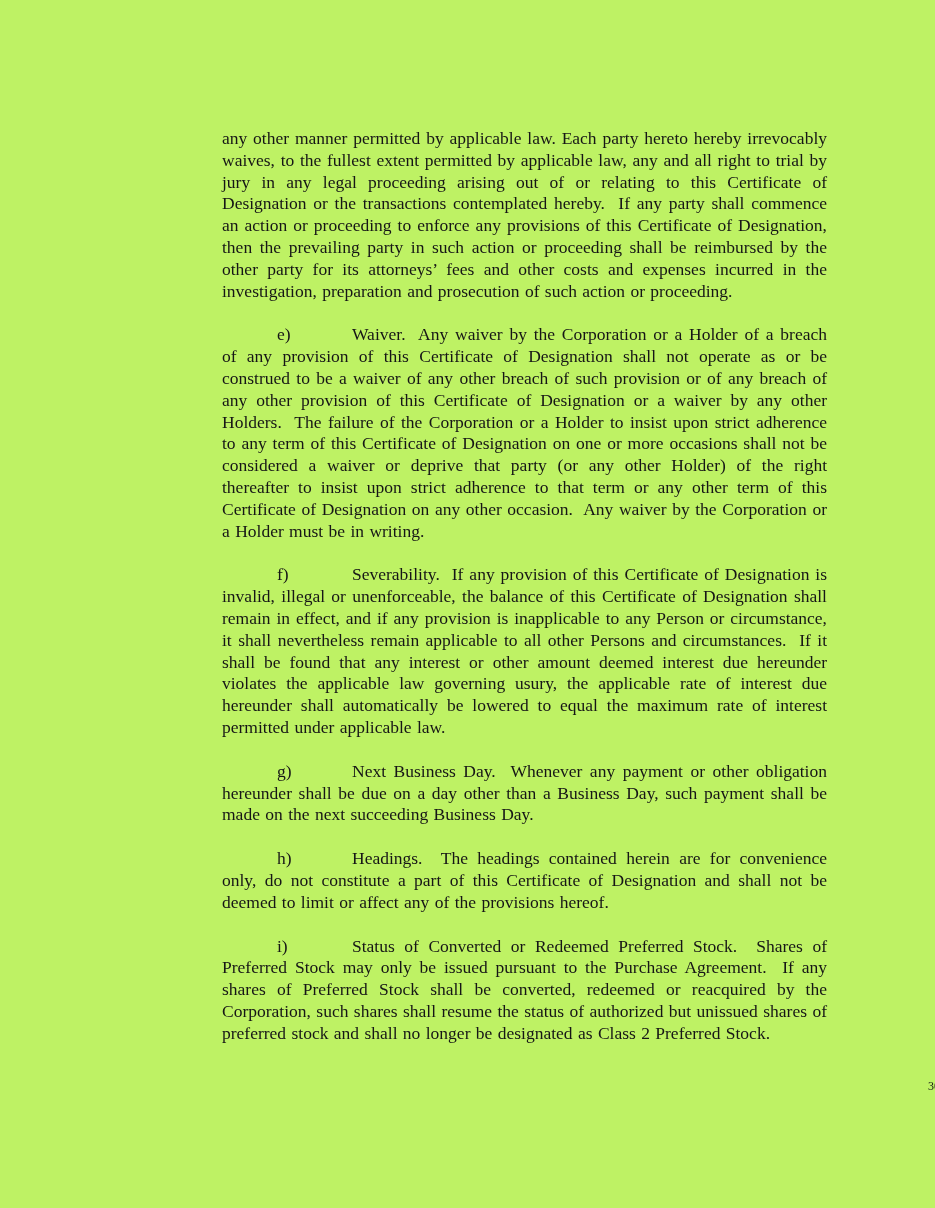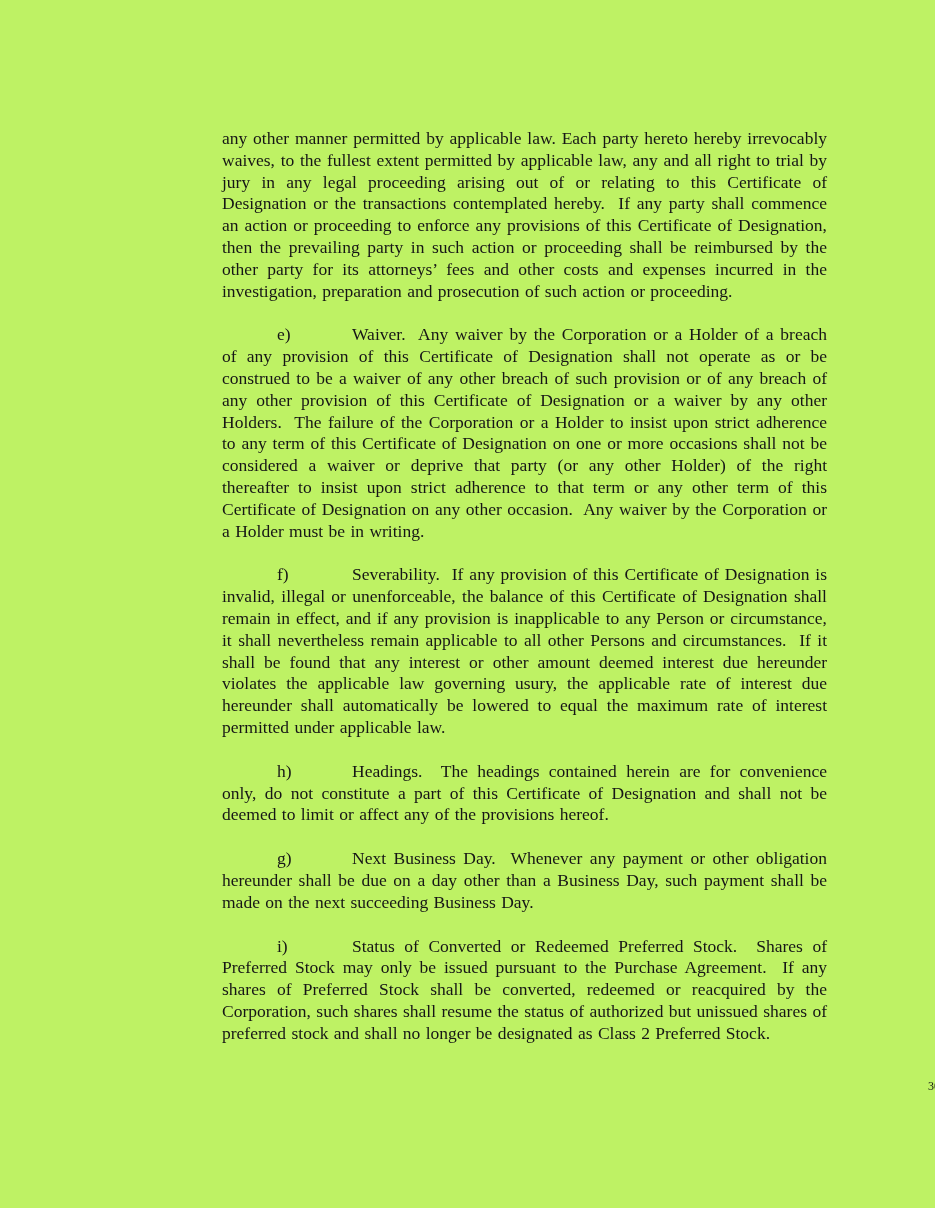--- a/index.html
+++ b/index.html
@@ -56,22 +56,22 @@
 
 <div class="sheet">
   <div class="text-block">
 
     <p class="para"><span>any other manner permitted by applicable law. Each party hereto hereby irrevocably waives, to the fullest extent permitted by applicable law, any and all right to trial by jury in any legal proceeding arising out of or relating to this Certificate of Designation or the transactions contemplated hereby.&nbsp; If any party shall commence an action or proceeding to enforce any provisions of this Certificate of Designation, then the prevailing party in such action or proceeding shall be reimbursed by the other party for its attorneys’ fees and other costs and expenses incurred in the investigation, preparation and prosecution of such action or proceeding.</span></p>
 
     <p class="para lettered"><span class="letter">e)</span><span class="heading">Waiver</span><span>.&nbsp; </span><span>Any waiver by the Corporation or a Holder of a breach of any provision of this Certificate of Designation shall not operate as or be construed to be a waiver of any other breach of such provision or of any breach of any other provision of this Certificate of Designation or a waiver by any other Holders.&nbsp; The failure of the Corporation or a Holder to insist upon strict adherence to any term of this Certificate of Designation on one or more occasions shall not be considered a waiver or deprive that party (or any other Holder) of the right thereafter to insist upon strict adherence to that term or any other term of this Certificate of Designation on any other occasion.&nbsp; Any waiver by the Corporation or a Holder must be in writing.</span></p>
 
     <p class="para lettered"><span class="letter">f)</span><span class="heading">Severability</span><span>.&nbsp; </span><span>If any provision of this Certificate of Designation is invalid, illegal or unenforceable, the balance of this Certificate of Designation shall remain in effect, and if any provision is inapplicable to any Person or circumstance, it shall nevertheless remain applicable to all other Persons and circumstances.&nbsp; If it shall be found that any interest or other amount deemed interest due hereunder violates the applicable law governing usury, the applicable rate of interest due hereunder shall automatically be lowered to equal the maximum rate of interest permitted under applicable law.</span></p>
 
+    <p class="para lettered"><span class="letter">g)</span><span class="heading">Next Business Day</span><span>.&nbsp; </span><span>Whenever any payment or other obligation hereunder shall be due on a day other than a Business Day, such payment shall be made on the next succeeding Business Day.</span></p>
+
     <p class="para lettered"><span class="letter">h)</span><span class="heading">Headings</span><span>.&nbsp; </span><span>The headings contained herein are for convenience only, do not constitute a part of this Certificate of Designation and shall not be deemed to limit or affect any of the provisions hereof.</span></p>
-
-    <p class="para lettered"><span class="letter">g)</span><span class="heading">Next Business Day</span><span>.&nbsp; </span><span>Whenever any payment or other obligation hereunder shall be due on a day other than a Business Day, such payment shall be made on the next succeeding Business Day.</span></p>
 
     <p class="para lettered"><span class="letter">i)</span><span class="heading">Status of Converted or Redeemed Preferred Stock</span><span>.&nbsp; </span><span>Shares of Preferred Stock may only be issued pursuant to the Purchase Agreement.&nbsp; If any shares of Preferred Stock shall be converted, redeemed or reacquired by the Corporation, such shares shall resume the status of authorized but unissued shares of preferred stock and shall no longer be designated as Class 2 Preferred Stock.</span></p>
 
   </div>
 
   <div class="page-number">30</div>
 </div>
 
 </body></html>

